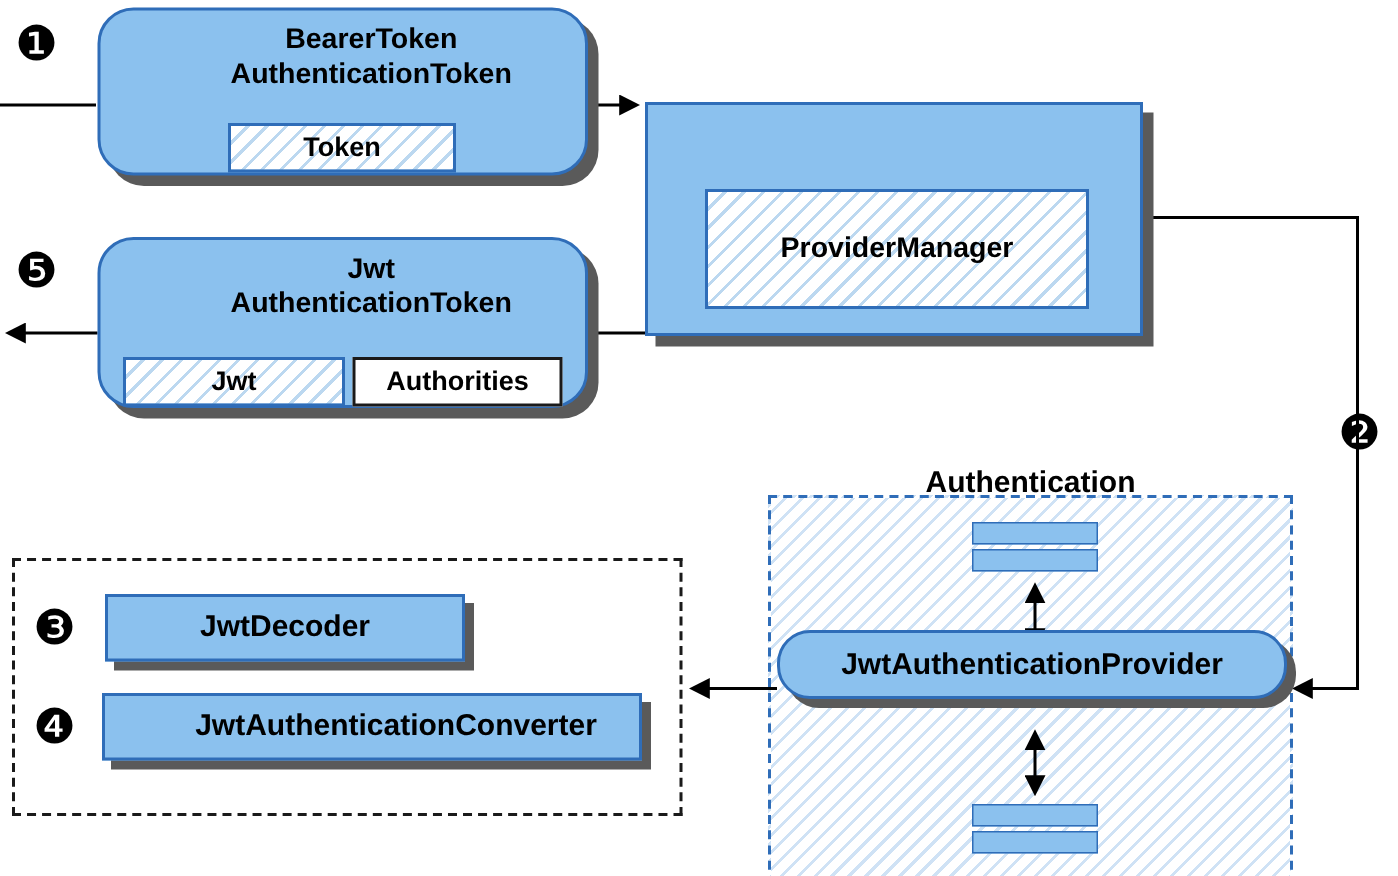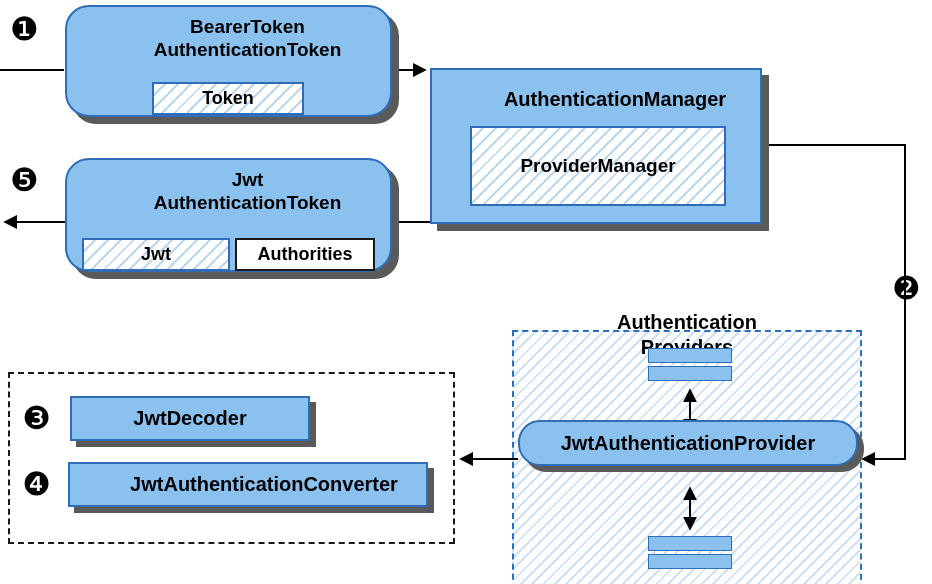--- a/index.html
+++ b/index.html
@@ -118,42 +118,40 @@
     <div class="node-title">
       <div>BearerToken</div>
       <div>AuthenticationToken</div>
     </div>
     <div class="inner-box hatched" style="left:85px; top:75px; width:152px; height:33px;">
       <span>Token</span>
     </div>
   </div>
 
   <div class="node" style="left:430px; top:68px; width:332px; height:156px;">
-    <div class="node-title" style="padding-top:18px; font-size:20px;">AuthenticationManager</div>
     <div class="inner-box hatched" style="left:38px; top:56px; width:256px; height:80px; font-size:19px;">
       <span>ProviderManager</span>
     </div>
   </div>
 
   <div class="node rounded" style="left:65px; top:158px; width:327px; height:114px;">
     <div class="node-title">
       <div>Jwt</div>
       <div>AuthenticationToken</div>
     </div>
     <div class="inner-box hatched" style="left:15px; top:78px; width:148px; height:33px;">
       <span>Jwt</span>
     </div>
     <div class="inner-box dark-border" style="left:168px; top:78px; width:140px; height:33px;">
       <span>Authorities</span>
     </div>
   </div>
 
   <div class="group-label" style="left:537px; top:266px; width:300px;">
     <div>Authentication</div>
-    <div>Providers</div>
   </div>
 
   <div class="provider-bar" style="left:648px; top:348px;"></div>
   <div class="provider-bar" style="left:648px; top:366px;"></div>
   <div class="provider-bar" style="left:648px; top:536px;"></div>
   <div class="provider-bar" style="left:648px; top:554px;"></div>
 
   <div class="solid-box" style="left:518px; top:420px; width:340px; height:46px;border-radius:22px;">
     <span>JwtAuthenticationProvider</span>
   </div>

